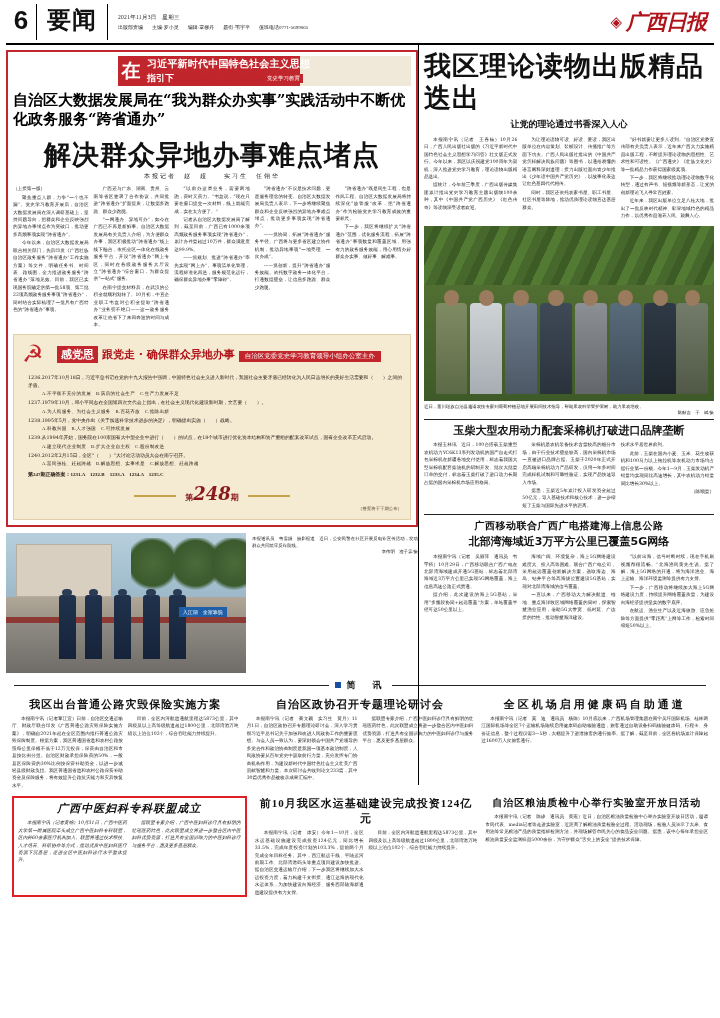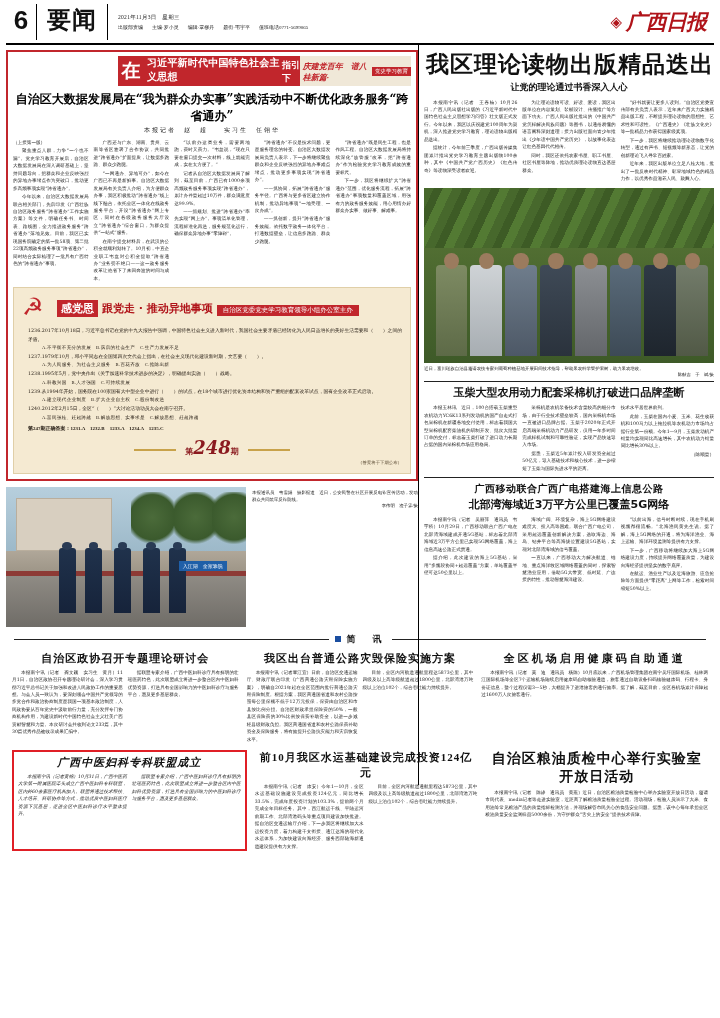--- a/index.html
+++ b/index.html
@@ -51,31 +51,31 @@
   .banner {
     display:flex; align-items:stretch; height:30px; margin:0 0 5px 105px;
     background:linear-gradient(90deg,#c1262c 0%, #c1262c 62%, #f0e8d8 62%, #f0e8d8 100%);
     position:relative; overflow:hidden;
   }
   .banner-zai {
     width:26px; background:#c1262c; color:#fff; font-size:19px; font-weight:bold;
     display:flex; align-items:center; justify-content:center;
     font-family:"DejaVu Serif", serif;
   }
-  .banner-texts { flex:1; display:flex; flex-direction:row; justify-content:center; padding-left:3px; }
+  .banner-texts { flex:1; display:flex; flex-direction:column; justify-content:center; padding-left:3px; }
   .banner-l1 { color:#fff; font-size:10px; font-weight:bold; letter-spacing:.2px; }
   .banner-l2 { display:flex; align-items:center; margin-top:1px; }
   .banner-l2 .guide { color:#fff; font-size:9px; font-weight:bold; }
   .banner-l2 .slog { color:#c1262c; font-size:8px; font-weight:bold; font-style:italic; }
   .banner-tag {
     background:#c1262c; color:#fff; font-size:5.5px; padding:1px 3px; white-space:nowrap;
   }
   .shoulder {
-    text-align:center; font-size:12px; font-weight:bold; color:#000;
-    margin:2px 0 1px 0; font-family:"DejaVu Serif", serif;
+    text-align:left; font-size:15px; font-weight:bold; color:#000;
+    margin:2px 0 11px 0; font-family:"DejaVu Serif", serif;
   }
   .main-title {
     text-align:center; font-size:27px; font-weight:bold; letter-spacing:1px;
     font-family:"DejaVu Sans", sans-serif; line-height:1.12; margin:1px 0 2px 0;
   }
   .byline { text-align:center; font-size:6px; letter-spacing:2px; margin-bottom:4px; color:#222; }
 
   
   .txtcols { display:flex; gap:5px; }
   .tcol { flex:1; }
@@ -149,21 +149,21 @@
   .ph-farm .person {
     position:absolute; bottom:4%; width:11%; height:52%; border-radius:4px 4px 0 0;
   }
   .ph-farm .person::before {
     content:""; position:absolute; top:-14%; left:26%; width:48%; height:18%;
     background:#9b7b5e; border-radius:50%;
   }
 
   
   .hl-xl {
-    text-align:right; font-size:23px; font-weight:bold; letter-spacing:1px;
+    text-align:left; font-size:27px; font-weight:bold; letter-spacing:1px;
     font-family:"DejaVu Serif", serif; line-height:1.2;
   }
   .hl-sub { text-align:center; font-size:9px; font-weight:bold; margin-top:3px; }
   .hl-lg {
     text-align:center; font-size:11px; font-weight:bold; letter-spacing:0px;
     font-family:"DejaVu Sans", sans-serif; line-height:1.25;
   }
   .hl-md { text-align:center; font-size:10px; font-weight:bold; letter-spacing:.5px; }
 
   
@@ -216,20 +216,21 @@
               <div class="banner-l1">习近平新时代中国特色社会主义思想</div>
               <div class="banner-l2">
                 <span class="guide">指引下</span>
                 <span class="slog">庆建党百年　谱八桂新篇·</span>
                 <span class="banner-tag">党史学习教育</span>
               </div>
             </div>
           </div>
 
           <div class="shoulder">自治区大数据发展局在“我为群众办实事”实践活动中不断优化政务服务“跨省通办”</div>
+          <div class="main-title">解决群众异地办事难点堵点</div>
           <div class="byline">本报记者　赵　超　　实习生　任翎华</div>
 
           <div class="txtcols">
             <div class="tcol">
               <p class="nf">（上接第一版）</p>
               <p>聚焦重点人群，力争“一个也不漏”。党史学习教育开展后，自治区大数据发展局在深入调研基础上，坚持问题导向，把群众和企业反映强烈的异地办事堵点作为突破口，推动更多高频事项实现“跨省通办”。</p>
               <p>今年以来，自治区大数据发展局联合相关部门，先后印发《广西壮族自治区政务服务“跨省通办”工作实施方案》等文件，明确任务书、时间表、路线图，全力推进政务服务“跨省通办”落地见效。目前，我区已实现国务院确定的第一批58项、第二批22项高频政务服务事项“跨省通办”，同时结合实际梳理了一批具有广西特色的“跨省通办”事项。</p>
             </div>
             <div class="tcol">
               <p>广西还与广东、湖南、贵州、云南等省区签署了合作协议，共同推进“跨省通办”扩面提质，让数据多跑路、群众少跑腿。</p>
@@ -253,21 +254,21 @@
           </div>
 
           <div class="quizbox">
             <div class="quiz-head">
               <div class="quiz-emblem">
                 <span class="sickle">☭</span>
               </div>
               <div class="quiz-titlewrap">
                 <div class="quiz-title">
                   <span class="quiz-t1">感党恩</span>
-                  <span class="quiz-t2">跟党走 · 推动异地事项</span>
+                  <span class="quiz-t2">跟党走 · 确保群众异地办事</span>
                 </div>
                 <div class="quiz-sub">自治区党委党史学习教育领导小组办公室主办</div>
               </div>
             </div>
 
             <div class="quiz-items">
               <div class="qline">1236.2017年10月18日，习近平总书记在党的十九大报告中强调，中国特色社会主义进入新时代，我国社会主要矛盾已经转化为人民日益增长的美好生活需要和（　　）之间的矛盾。</div>
               <div class="qopts">A.不平衡不充分的发展　B.落后的社会生产　C.生产力发展不足</div>
               <div class="qline">1237.1979年10月，邓小平同志在全国第四次文代会上指出，在社会主义现代化建设新时期，文艺要（　　）。</div>
               <div class="qopts">A.为人民服务、为社会主义服务　B.百花齐放　C.推陈出新</div>
@@ -396,38 +397,38 @@
 
     <div class="brief-sep">
       <span class="ln"></span>
       <span class="sq"></span>
       <span class="lbl">简　讯</span>
       <span class="ln"></span>
     </div>
 
     <div class="brief-cols">
       <div class="brief-col">
+        <div class="brief-hd">我区出台普通公路灾毁保险实施方案</div>
+        <div class="txtcols">
+          <div class="tcol">
+              <p>本报南宁讯（记者覃江宜）日前，自治区交通运输厅、财政厅联合印发《广西普通公路灾毁保险实施方案》，明确自2021年起在全区范围内推行普通公路灾毁保险制度。根据方案，我区普通国省道和农村公路按照每公里保额不低于12万元投保，保费由自治区和市县按比例分担。自治区财政承担保险费的50%，一般县区保险费的30%比例按保费补助资金，以进一步减轻县级财政负担。我区普通国省道和农村公路保费补助资金及保险服务，将有效提升公路抗灾能力和灾后恢复水平。</p>
+            </div>
+          <div class="tcol">
+              <p>目前，全区内河航道通航里程达5873公里，其中四级及以上高等级航道超过1800公里，北部湾港万吨级以上泊位102个，综合吞吐能力持续提升。</p>
+            </div>
+        </div>
+      </div>
+      <div class="brief-col">
         <div class="brief-hd">自治区政协召开专题理论研讨会</div>
         <div class="txtcols">
           <div class="tcol">
               <p>本报南宁讯（记者　龚文颖　实习生　黄月）11月1日，自治区政协召开专题理论研讨会，深入学习贯彻习近平总书记关于加强和改进人民政协工作的重要思想。与会人员一致认为，要深刻领会中国共产党领导的多党合作和政治协商制度是我国一项基本政治制度，人民政协要从百年党史中汲取前行力量，充分发挥专门协商机构作用，为建设新时代中国特色社会主义壮美广西贡献智慧和力量。本次研讨会共收到论文233篇，其中30篇优秀作品被收录成果汇编中。</p>
             </div>
           <div class="tcol">
               <p>据联盟专家介绍，广西中医妇科诊疗具有鲜明的壮瑶医药特色，此次联盟成立将进一步整合区内中医妇科优势资源，打造具有全国影响力的中医妇科诊疗与服务平台，惠及更多基层群众。</p>
-            </div>
-        </div>
-      </div>
-      <div class="brief-col">
-        <div class="brief-hd">我区出台普通公路灾毁保险实施方案</div>
-        <div class="txtcols">
-          <div class="tcol">
-              <p>本报南宁讯（记者覃江宜）日前，自治区交通运输厅、财政厅联合印发《广西普通公路灾毁保险实施方案》，明确自2021年起在全区范围内推行普通公路灾毁保险制度。根据方案，我区普通国省道和农村公路按照每公里保额不低于12万元投保，保费由自治区和市县按比例分担。自治区财政承担保险费的50%，一般县区保险费的30%比例按保费补助资金，以进一步减轻县级财政负担。我区普通国省道和农村公路保费补助资金及保险服务，将有效提升公路抗灾能力和灾后恢复水平。</p>
-            </div>
-          <div class="tcol">
-              <p>目前，全区内河航道通航里程达5873公里，其中四级及以上高等级航道超过1800公里，北部湾港万吨级以上泊位102个，综合吞吐能力持续提升。</p>
             </div>
         </div>
       </div>
       <div class="brief-col">
         <div class="brief-hd spaced">全区机场启用健康码自助通道</div>
         <div class="txtcols">
           <div class="tcol">
               <p>本报南宁讯（记者　莫　迪　通讯员　杨陈）10月底以来，广西机场管理集团在南宁吴圩国际机场、桂林两江国际机场等全区7个运输机场陆续启用健康码自助核验通道，旅客通过自助设备扫码核验健康码、行程卡、身份证信息，整个过程仅需3—5秒，大幅提升了进港旅客的通行效率。据了解，截至目前，全区各机场累计保障超过1600万人次旅客通行。</p>
             </div>
         </div>
@@ -451,21 +452,21 @@
         <div class="txtcols">
           <div class="tcol">
               <p>本报南宁讯（记者　康安）今年1—10月，全区水运基础设施建设完成投资124亿元，同比增长33.5%，完成年度投资计划的103.3%，提前两个月完成全年目标任务。其中，西江航运干线、平陆运河前期工作、北部湾港码头等重点项目建设加快推进。据自治区交通运输厅介绍，下一步我区将继续加大水运投资力度，着力构建干支衔接、通江达海的现代化水运体系，为加快建设向海经济、服务西部陆海新通道建设提供有力支撑。</p>
             </div>
           <div class="tcol">
               <p>目前，全区内河航道通航里程达5873公里，其中四级及以上高等级航道超过1800公里，北部湾港万吨级以上泊位102个，综合吞吐能力持续提升。</p>
             </div>
         </div>
       </div>
       <div class="brief-col">
-        <div class="brief-hd" style="font-size:14px;">自治区粮油质检中心举行实验室开放日活动</div>
+        <div class="brief-hd" style="font-size:10px;">自治区粮油质检中心举行实验室开放日活动</div>
         <div class="txtcols">
           <div class="tcol">
               <p>本报南宁讯（记者　陈静　通讯员　黄燕）近日，自治区粮油质量检验中心举办实验室开放日活动，邀请市民代表、media记者等走进实验室，近距离了解粮油质量检验全过程。活动现场，检验人员演示了大米、食用油等常见粮油产品的质量指标检测方法，并现场解答市民关心的食品安全问题。据悉，该中心每年承担全区粮油质量安全监测样品5000余份，为守护群众“舌尖上的安全”提供技术保障。</p>
             </div>
         </div>
       </div>
     </div>
 
   </div>
 </div>

